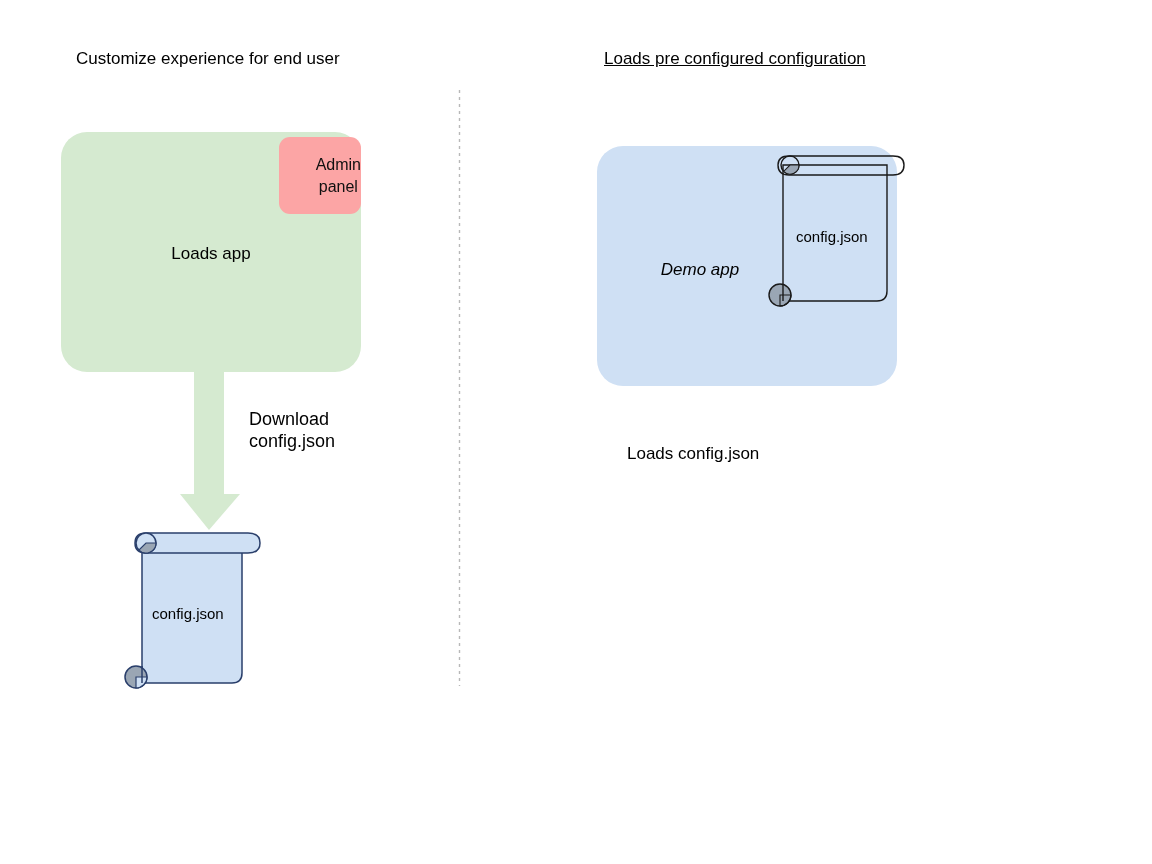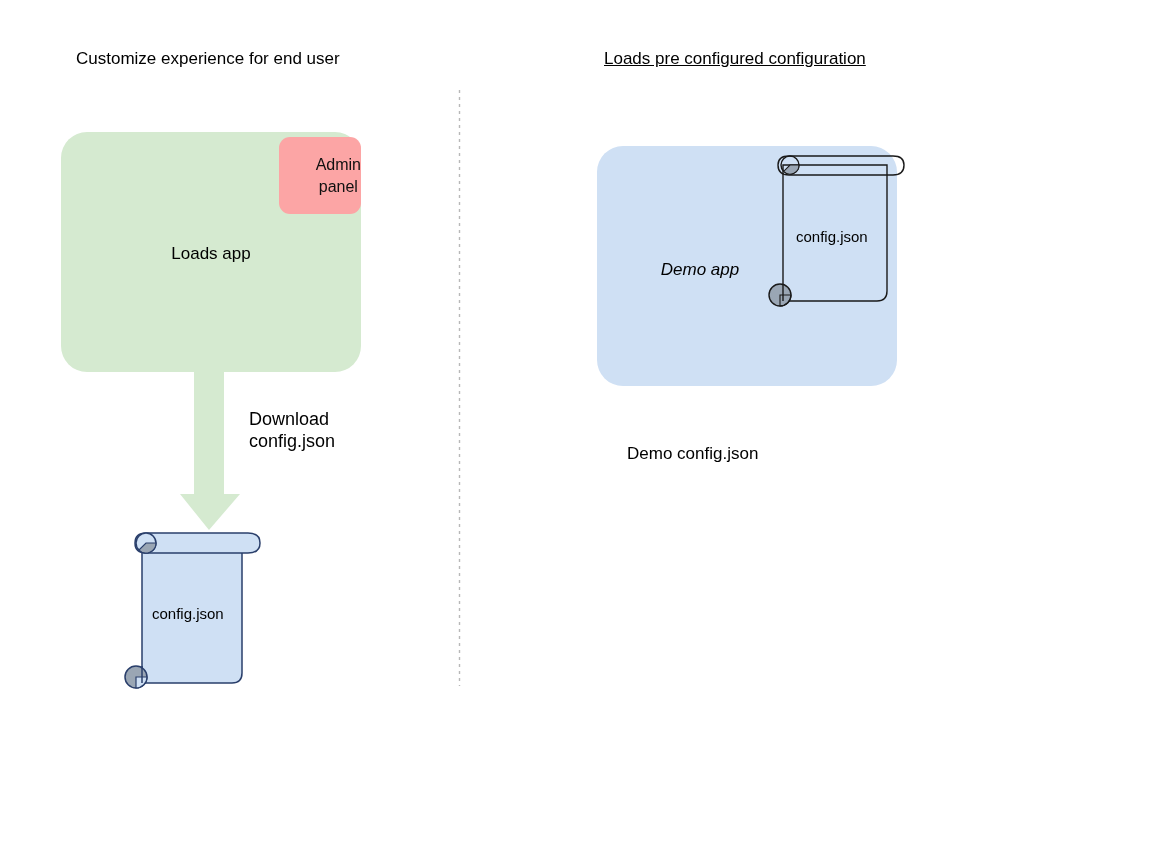--- a/index.html
+++ b/index.html
@@ -193,15 +193,15 @@
     <circle cx="25" cy="15" r="9" fill="none" stroke="#1a1a1a" stroke-width="1.4"></circle>
     <path d="M 25 15 L 34 15 A 9 9 0 0 1 18.6 21.4 Z" fill="#9aa6b4" stroke="#1a1a1a" stroke-width="1.1"></path>
 
     <circle cx="15" cy="145" r="11" fill="#9aa6b4" stroke="#1a1a1a" stroke-width="1.4"></circle>
     <path d="M 15 145 L 26 145 A 11 11 0 0 1 15 156 Z" fill="none" stroke="#1a1a1a" stroke-width="1.1"></path>
     <line x1="18" y1="134" x2="18" y2="151" stroke="#1a1a1a" stroke-width="1.4"></line>
   </svg>
 
   <div class="scroll-text scroll-text-right">config.json</div>
 
-  <div class="loads-label">Demo config.json</div>
+  <div class="loads-label">Loads config.json</div>
 
 </div>
 
 </body></html>

